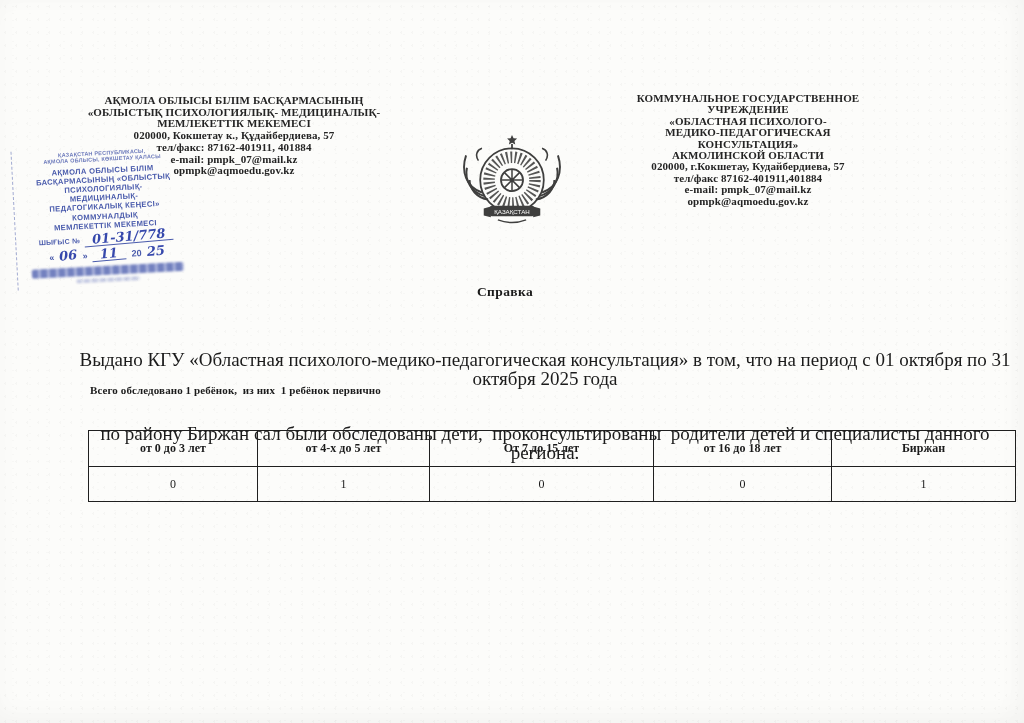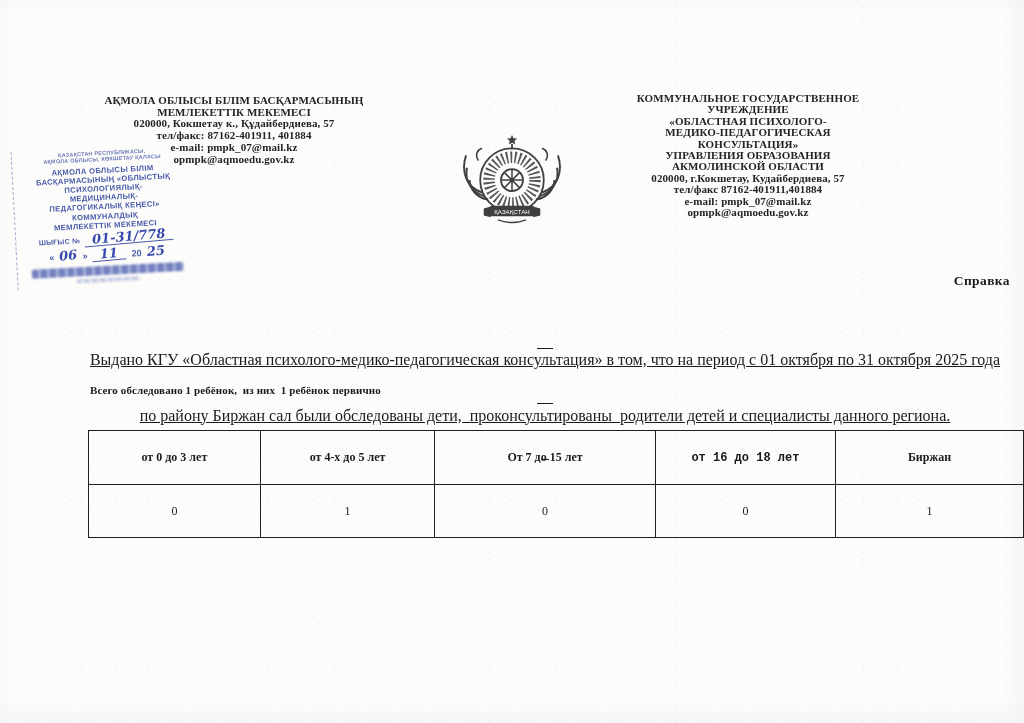--- a/index.html
+++ b/index.html
@@ -43,53 +43,53 @@
   }
   .hw-line{border-bottom:1.2px solid #4053a8;padding:0 8px;}
   .stamp-date{display:flex;align-items:baseline;justify-content:center;gap:5px;margin-top:3px;font-size:9px;font-weight:bold;}
   .smudge{margin:5px auto 0;height:9px;width:152px;border-radius:2px;opacity:0.75;
     background:repeating-linear-gradient(90deg,#3c50a8 0 6px,#8591cc 6px 9px);
     filter:blur(1.1px);}
   .smudge2{margin:3px auto 0;height:4px;width:64px;border-radius:2px;opacity:0.3;
     background:repeating-linear-gradient(90deg,#3c50a8 0 5px,#9aa4d4 5px 8px);
     filter:blur(1px);}
   
-  .doc-title{position:absolute;left:0;top:273px;width:1010px;text-align:right;font-weight:bold;font-size:13.5px;letter-spacing:0.4px;}
-  .doc-body{position:absolute;left:78px;top:314px;width:934px;text-align:center;font-size:16px;line-height:18.5px;white-space:pre-wrap;text-decoration:underline;}
+  .doc-title{position:absolute;left:0;top:284px;width:1010px;text-align:center;font-weight:bold;font-size:13.5px;letter-spacing:0.4px;}
+  .doc-body{position:absolute;left:78px;top:314px;width:934px;text-align:center;font-size:19px;line-height:18.5px;white-space:pre-wrap;}
   .doc-summary{position:absolute;left:90px;top:384px;font-weight:bold;font-size:11px;white-space:pre-wrap;letter-spacing:0.1px;}
   
   .age-table{position:absolute;left:88px;top:430px;border-collapse:collapse;table-layout:fixed;}
   .age-table td,.age-table th{
     border:1.6px solid #1f1f1f;text-align:center;vertical-align:middle;
-    font-size:12px;padding:17px;height:18px;margin-top:45px;
+    font-size:12px;padding:8px;height:18px;margin-top:45px;
   }
   .age-table th{font-weight:bold;height:19px;}
   .age-table .c0{width:152px;} .age-table .c1{width:155px;} .age-table .c2{width:207px;}
-  .age-table .c3{width:161px;font-family:Liberation Mono, monospace;} .age-table .c4{width:167px;}
+  .age-table .c3{width:161px;} .age-table .c4{width:167px;}
 </style>
 </head>
 <body>
 
 <div class="page">
 
   <div class="org org-left">
     <div>АҚМОЛА ОБЛЫСЫ БІЛІМ БАСҚАРМАСЫНЫҢ</div>
+    <div>«ОБЛЫСТЫҚ ПСИХОЛОГИЯЛЫҚ- МЕДИЦИНАЛЫҚ-</div>
     <div>МЕМЛЕКЕТТІК МЕКЕМЕСІ</div>
     <div>020000, Кокшетау к., Құдайбердиева, 57</div>
     <div>тел/факс: 87162-401911, 401884</div>
     <div>e-mail: pmpk_07@mail.kz</div>
     <div class="u">opmpk@aqmoedu.gov.kz</div>
   </div>
 
   <div class="org org-right">
     <div>КОММУНАЛЬНОЕ ГОСУДАРСТВЕННОЕ УЧРЕЖДЕНИЕ</div>
     <div>«ОБЛАСТНАЯ ПСИХОЛОГО-</div>
     <div>МЕДИКО-ПЕДАГОГИЧЕСКАЯ</div>
     <div>КОНСУЛЬТАЦИЯ»</div>
-    <div>УПРАВЛЕНИЯ ОБРАЗОВАНИЯ</div>
     <div>АКМОЛИНСКОЙ ОБЛАСТИ</div>
     <div>020000, г.Кокшетау, Кудайбердиева, 57</div>
     <div>тел/факс 87162-401911,401884</div>
     <div>e-mail: pmpk_07@mail.kz</div>
     <div class="u">opmpk@aqmoedu.gov.kz</div>
   </div>
 
   <div class="emblem">
     <svg width="106" height="94" viewBox="0 0 120 106">
       <g stroke="#2f2f2f" fill="none" stroke-width="2">

